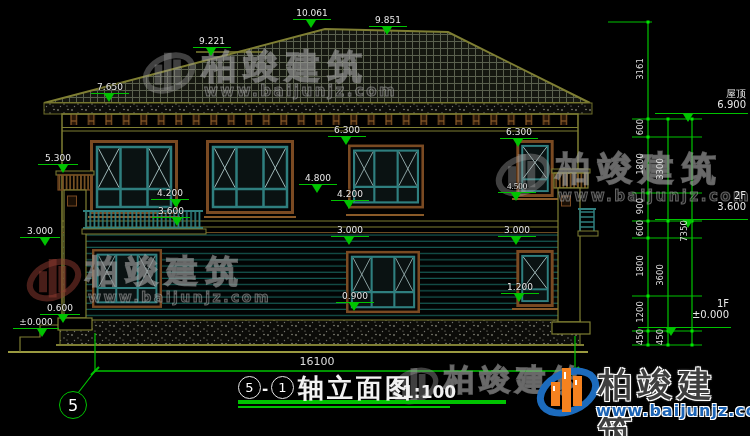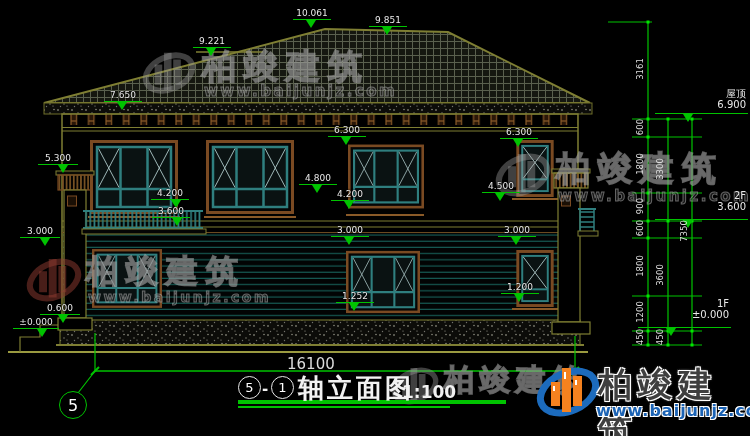--- a/index.html
+++ b/index.html
@@ -31,21 +31,21 @@
            text-shadow:1px 1px 0 #fff,-1px -1px 0 #fff,1px -1px 0 #fff,-1px 1px 0 #fff,0 0 3px #fff;}
   .logo-url{position:absolute;z-index:40;font-weight:bold;font-size:16px;letter-spacing:1px;color:#1b63b5;
             text-shadow:1px 1px 0 #fff,-1px -1px 0 #fff,1px -1px 0 #fff,-1px 1px 0 #fff;}
   
   .bubble{position:absolute;z-index:35;border:1.5px solid #00c300;border-radius:50%;
           color:#fff;display:flex;align-items:center;justify-content:center;background:#000;}
   .tb-name{position:absolute;z-index:35;color:#f2f2f2;font-weight:bold;font-size:26px;letter-spacing:3px;}
   .tb-dash{position:absolute;z-index:35;color:#f2f2f2;font-size:15px;font-weight:bold;}
   .tb-scale{position:absolute;z-index:35;color:#f2f2f2;font-weight:bold;font-size:17px;}
   .gline{position:absolute;z-index:34;background:#00c300;}
-  .dimtext{position:absolute;z-index:30;color:#ddd;font-size:15px;text-align:left;}
+  .dimtext{position:absolute;z-index:30;color:#ddd;font-size:11px;text-align:center;}
 </style>
 </head>
 <body>
 
 <div id="stage">
 
   <svg width="750" height="436" viewBox="0 0 750 436">
     <defs>
       <pattern id="tiles" width="7" height="7" patternUnits="userSpaceOnUse">
         <rect width="7" height="7" fill="#151710"></rect>
@@ -249,21 +249,21 @@
   <div class="mk" style="left:369px;top:15px;width:38px;">
     <span class="t">9.851</span>
       <span class="ln"></span>
       <span class="tri"></span>
   </div>
   <div class="mk" style="left:193px;top:36px;width:38px;">
     <span class="t">9.221</span>
       <span class="ln"></span>
       <span class="tri"></span>
   </div>
-  <div class="mk" style="left:104px;top:82px;width:38px;margin-top:8px;">
+  <div class="mk" style="left:91px;top:82px;width:38px;">
     <span class="t">7.650</span>
       <span class="ln"></span>
       <span class="tri"></span>
   </div>
 
   <div class="mk" style="left:38px;top:153px;width:40px;">
     <span class="t">5.300</span>
       <span class="ln"></span>
       <span class="tri" style="margin-left:20px;"></span>
   </div>
@@ -306,37 +306,37 @@
   <div class="mk" style="left:151px;top:188px;width:38px;">
     <span class="t">4.200</span>
       <span class="ln"></span>
       <span class="tri" style="margin-left:20px;"></span>
   </div>
   <div class="mk" style="left:152px;top:206px;width:38px;">
     <span class="t">3.600</span>
       <span class="ln"></span>
       <span class="tri" style="margin-left:20px;"></span>
   </div>
-  <div class="mk" style="left:482px;top:181px;width:38px;">
+  <div class="mk" style="left:498px;top:181px;width:38px;font-family:Liberation Serif, serif;">
     <span class="t">4.500</span>
       <span class="ln"></span>
       <span class="tri"></span>
   </div>
   <div class="mk" style="left:331px;top:225px;width:38px;">
     <span class="t">3.000</span>
       <span class="ln"></span>
       <span class="tri"></span>
   </div>
   <div class="mk" style="left:498px;top:225px;width:38px;">
     <span class="t">3.000</span>
       <span class="ln"></span>
       <span class="tri"></span>
   </div>
   <div class="mk" style="left:336px;top:291px;width:38px;">
-    <span class="t">1.252</span>
+    <span class="t">0.900</span>
       <span class="ln"></span>
       <span class="tri"></span>
   </div>
   <div class="mk" style="left:501px;top:282px;width:38px;">
     <span class="t">1.200</span>
       <span class="ln"></span>
       <span class="tri"></span>
   </div>
 
   <div class="mk mk-r" style="left:655px;top:88px;">

